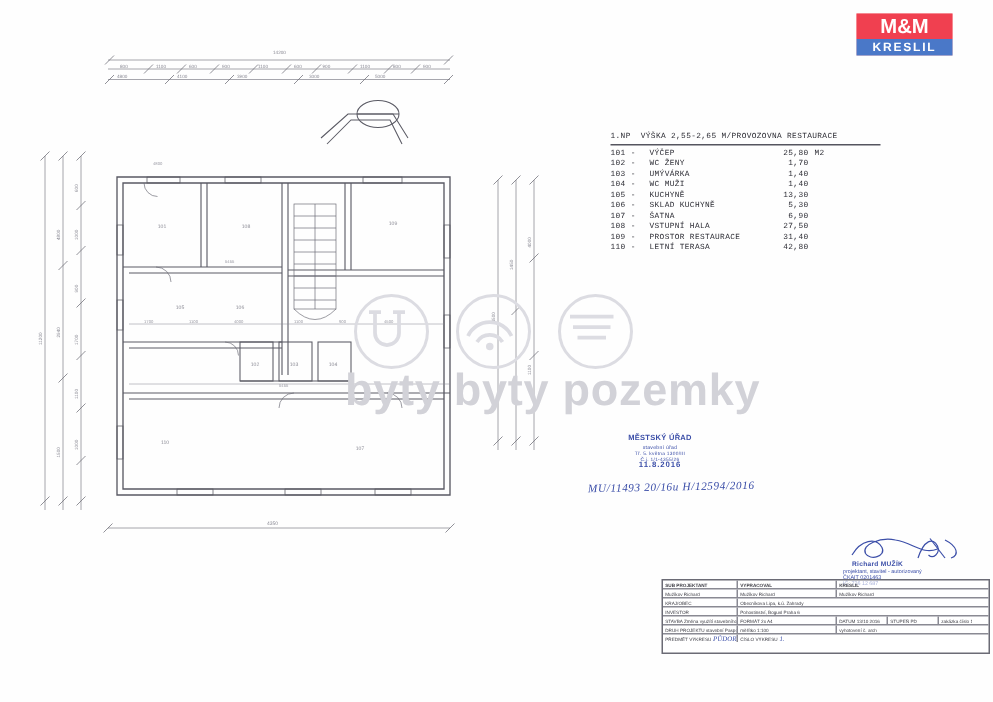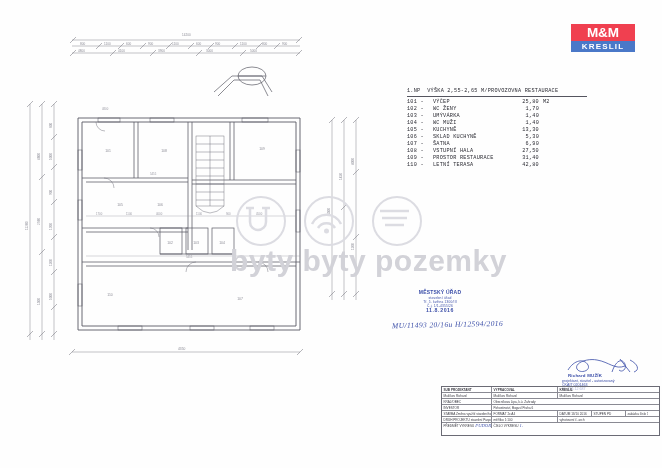--- a/index.html
+++ b/index.html
@@ -12,21 +12,21 @@
   #sheet{
     position:absolute;inset:0;
     background:#fefefe;
   }
   
   .abs{position:absolute;}
   .nosel{user-select:none;}
 
   
   #logo{
-    left:571px;top:24px;width:64px;height:28px;
+    left:571px;top:9px;width:64px;height:28px;
     background:#fca5a5;
   }
   #logo .mm{
     width:64px;height:17px;background:#f04050;
     color:#ffffff;font-weight:bold;font-size:13.5px;
     line-height:17px;text-align:center;letter-spacing:0px;
     font-family:"Liberation Sans", sans-serif;
   }
   #logo .rl{
     width:64px;height:11px;background:#4a78c8;

